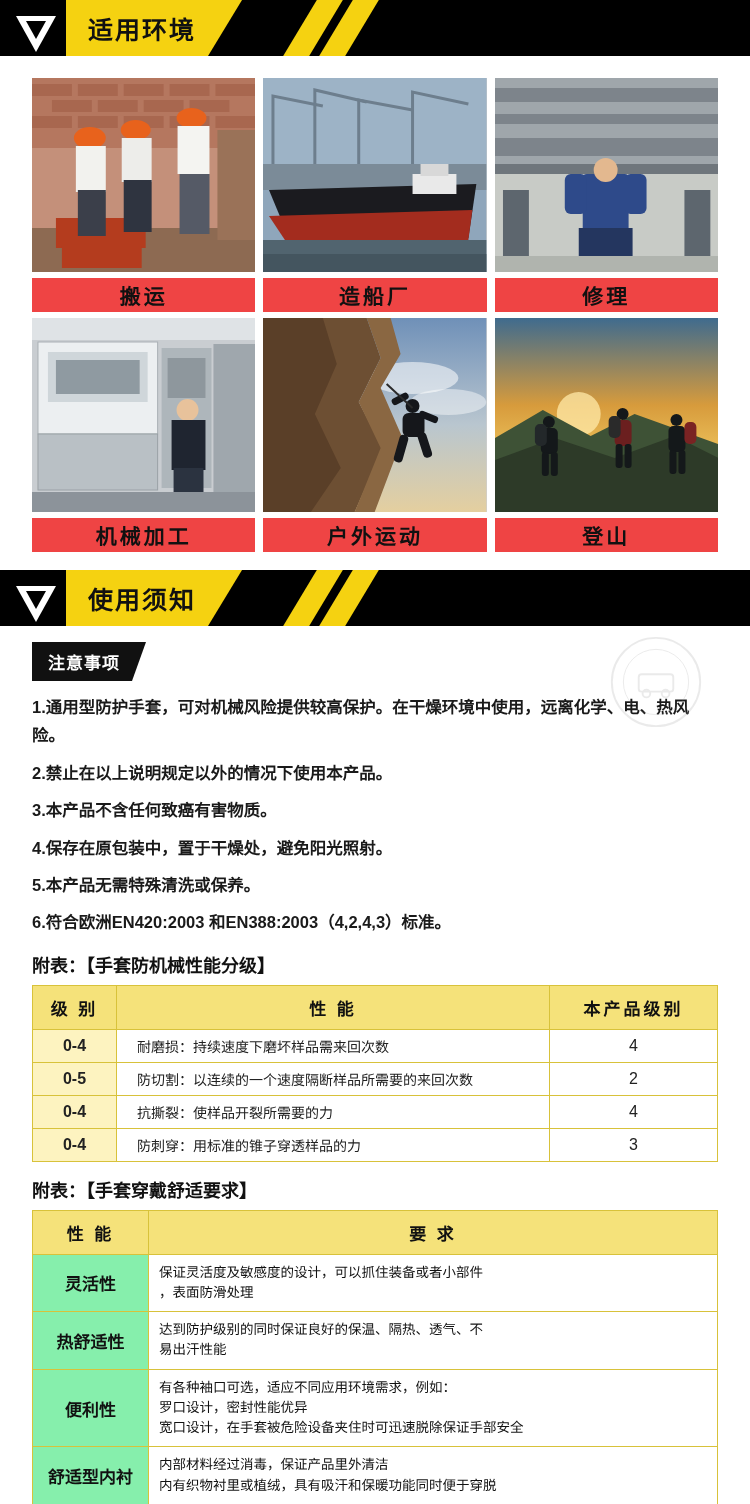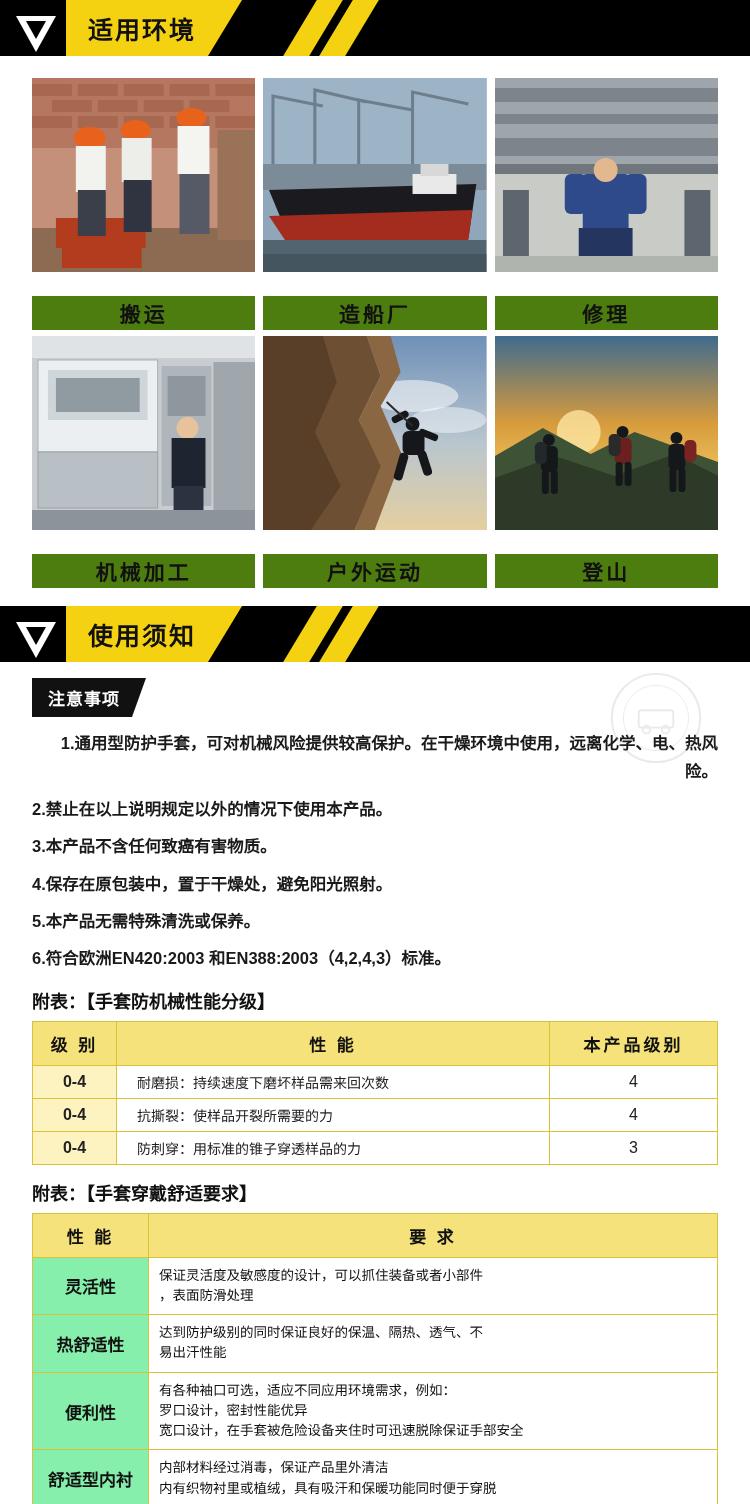--- a/index.html
+++ b/index.html
@@ -61,23 +61,23 @@
   }
   .cell { flex: 1 1 0; }
   .photo {
     width: 100%;
     height: 194px;
     position: relative;
     overflow: hidden;
     background: #cfcfcf;
   }
   .cap {
-    margin-top: 24px;
+    margin-top: 6px;
     height: 34px;
-    background: #4d7c0f;
+    background: #ef4444;
     display: flex;
     align-items: center;
     justify-content: center;
     font-size: 21px;
     font-weight: bold;
     color: #111;
     letter-spacing: 3px;
   }
 
   
@@ -94,21 +94,21 @@
     clip-path: polygon(0 0, 100% 0, calc(100% - 14px) 100%, 0 100%);
   }
   .notes { margin-top: 12px; }
   .notes p {
     margin: 0 0 9px 0;
     font-size: 16.5px;
     line-height: 1.72;
     color: #1a1a1a;
     font-weight: bold;
   }
-  .notes p.first { font-weight: bold; text-align: right; }
+  .notes p.first { font-weight: bold; }
 
   .subtitle {
     margin: 14px 0 8px 0;
     font-size: 18px;
     font-weight: bold;
     color: #111;
     font-family: Liberation Mono, monospace;
   }
 
   
@@ -460,20 +460,25 @@
           <th>本产品级别</th>
         </tr>
       </thead>
       <tbody>
         <tr>
           <td class="lvl">0-4</td>
           <td class="perf">耐磨损：持续速度下磨坏样品需来回次数</td>
           <td class="val">4</td>
         </tr>
         <tr>
+          <td class="lvl">0-5</td>
+          <td class="perf">防切割：以连续的一个速度隔断样品所需要的来回次数</td>
+          <td class="val">2</td>
+        </tr>
+        <tr>
           <td class="lvl">0-4</td>
           <td class="perf">抗撕裂：使样品开裂所需要的力</td>
           <td class="val">4</td>
         </tr>
         <tr>
           <td class="lvl">0-4</td>
           <td class="perf">防刺穿：用标准的锥子穿透样品的力</td>
           <td class="val">3</td>
         </tr>
       </tbody>

